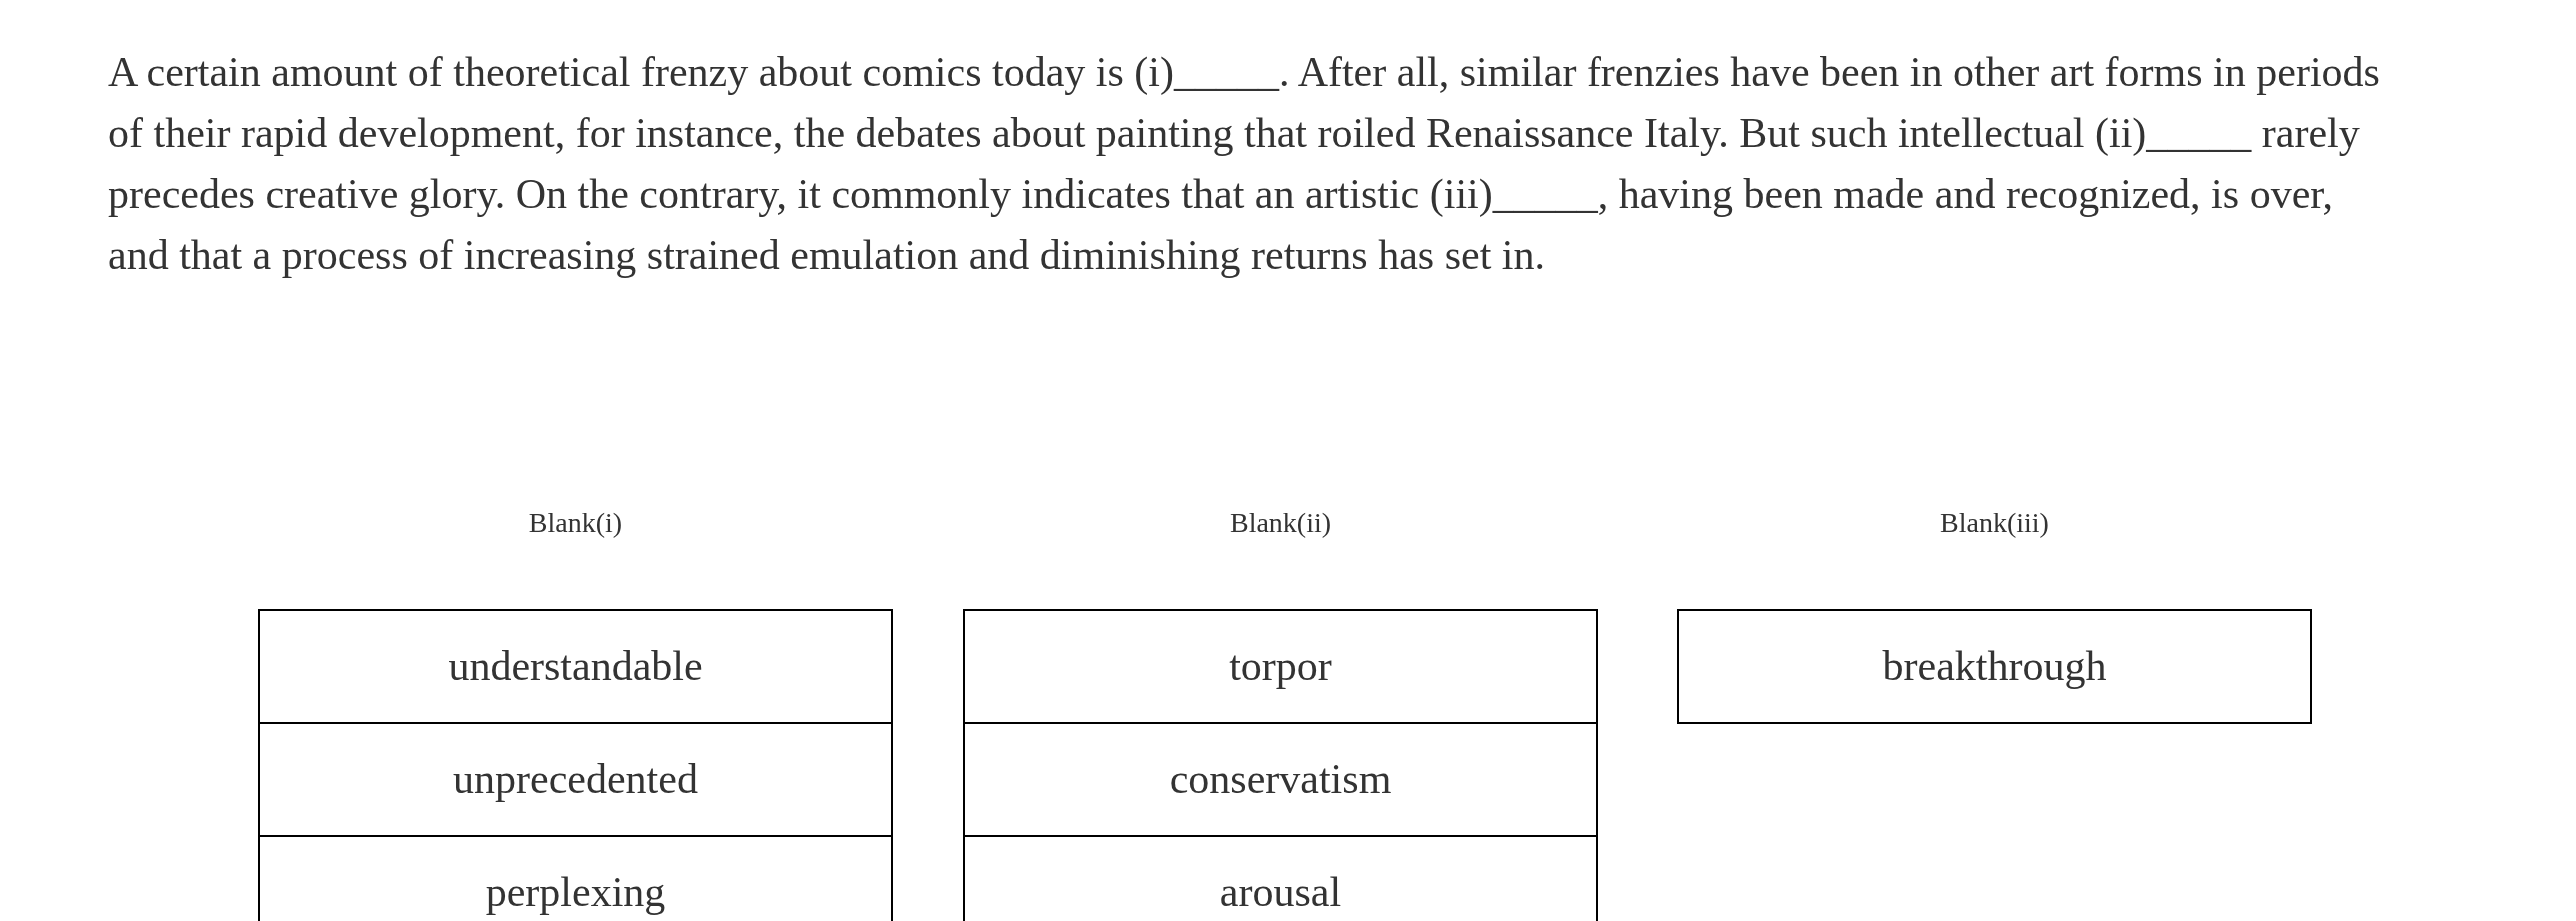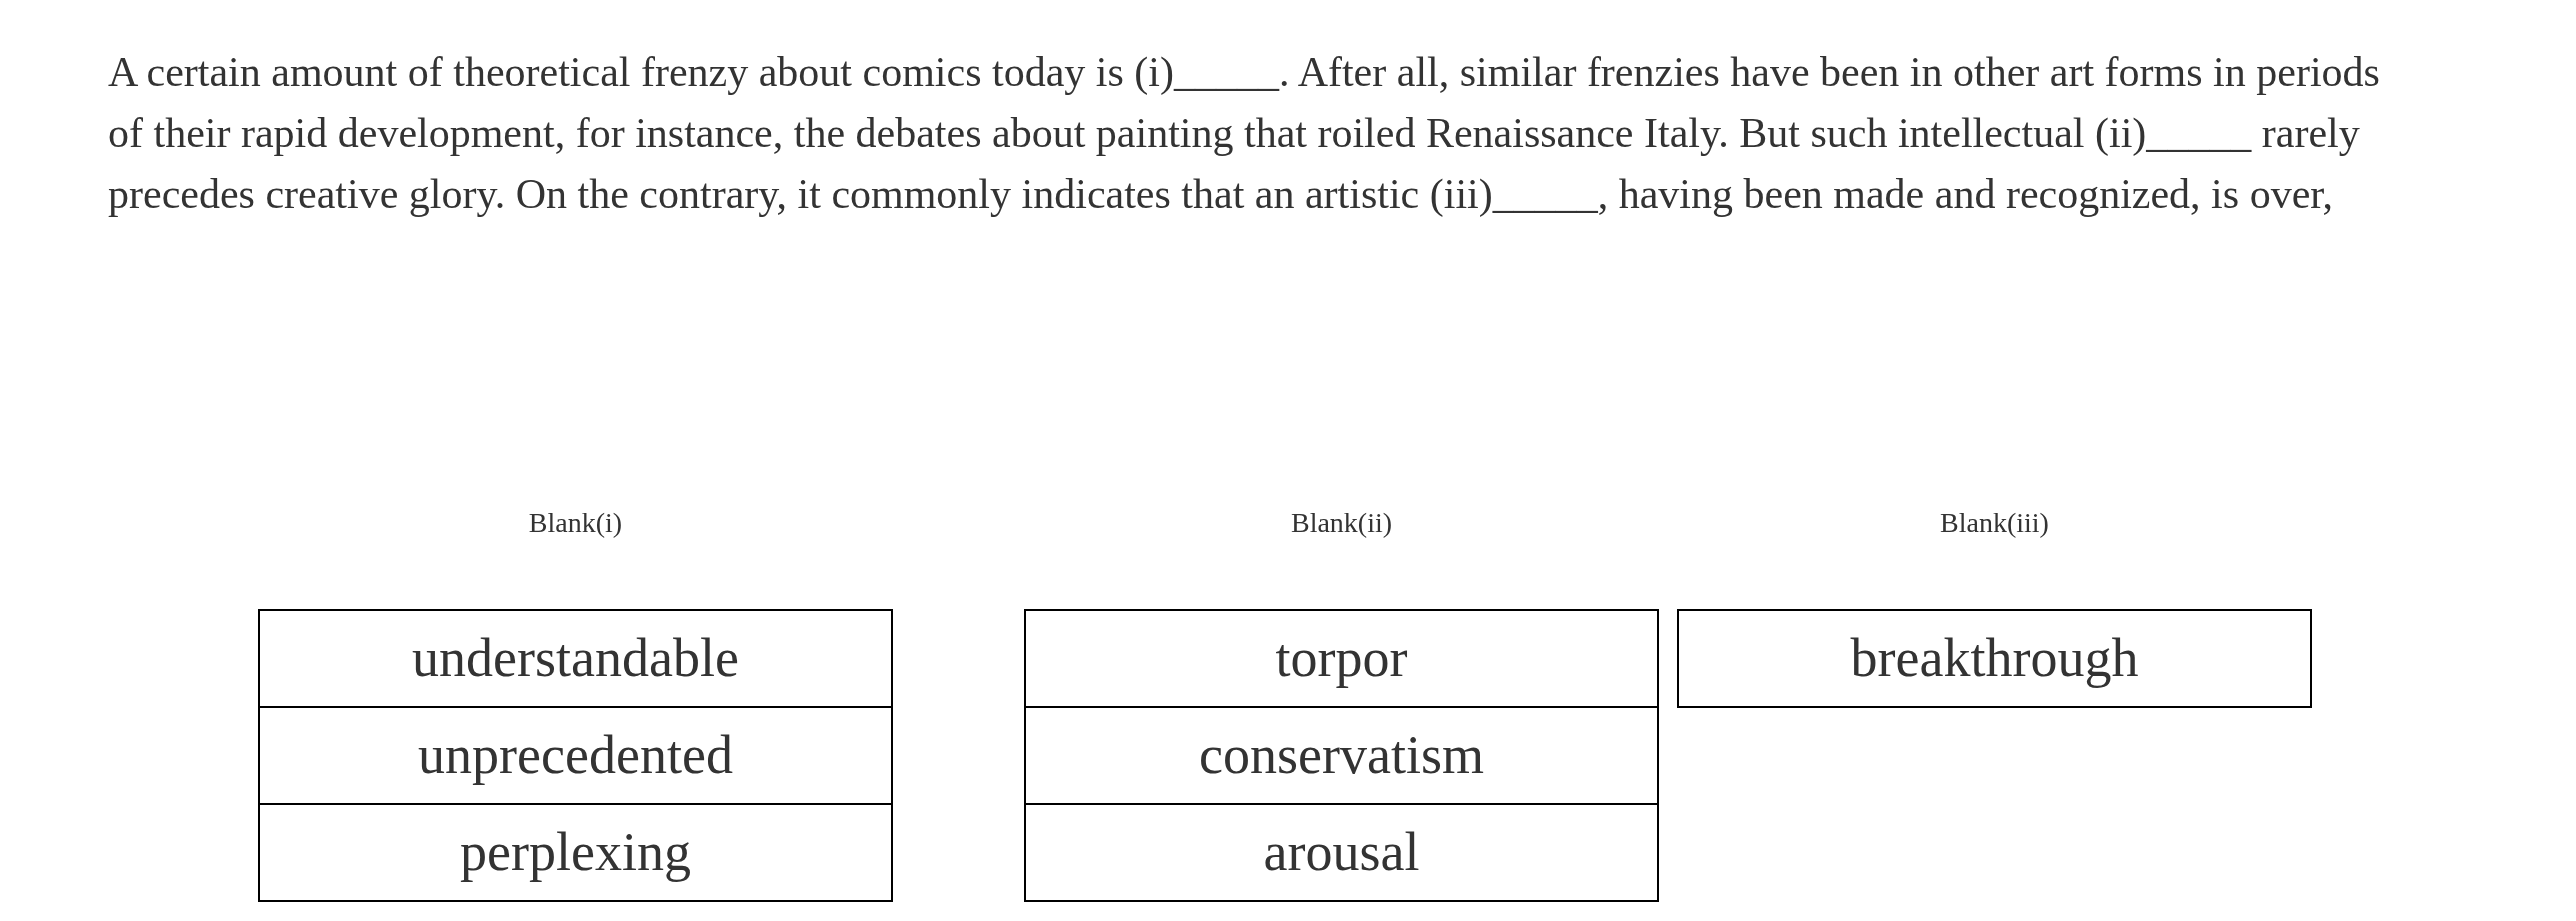--- a/index.html
+++ b/index.html
@@ -28,56 +28,57 @@
   .passage .line {
     display: block;
     height: 61px;
   }
   .blank-col {
     position: absolute;
     top: 492px;
     width: 635px;
   }
   .blank-col.c1 { left: 258px; }
-  .blank-col.c2 { left: 1024px; }
+  .blank-col.c2 { left: 963px; }
   .blank-col.c3 { left: 1677px; }
   .blank-label {
     display: block;
     text-align: center;
     font-size: 28px;
     line-height: 61px;
     height: 61px;
   }
   .choices {
     position: absolute;
     top: 117px;
     left: 0;
     width: 635px;
     border-collapse: collapse;
     border: 2.4px solid #000000;
     box-sizing: border-box;
   }
   .choices td {
     border: 2.4px solid #000000;
     height: 79px;
-    padding: 8px;
+    padding: 16px;
     text-align: center;
-    font-size: 54px;
+    font-size: 42px;
     line-height: 79px;
     color: #333333;
     cursor: pointer;
   }
 </style>
 </head>
 <body>
 
 <p class="passage">
   <span class="line">A certain amount of theoretical frenzy about comics today is (i)_____. After all, similar frenzies have been in other art forms in periods</span>
   <span class="line">of their rapid development, for instance, the debates about painting that roiled Renaissance Italy. But such intellectual (ii)_____ rarely</span>
   <span class="line">precedes creative glory. On the contrary, it commonly indicates that an artistic (iii)_____, having been made and recognized, is over,</span>
+  <span class="line">and that a process of increasing strained emulation and diminishing returns has set in.</span>
 </p>
 
 <div class="blank-col c1">
   <span class="blank-label">Blank(i)</span>
   <table class="choices">
     <tbody>
         <tr>
           <td>understandable</td>
         </tr>
     <tr>

